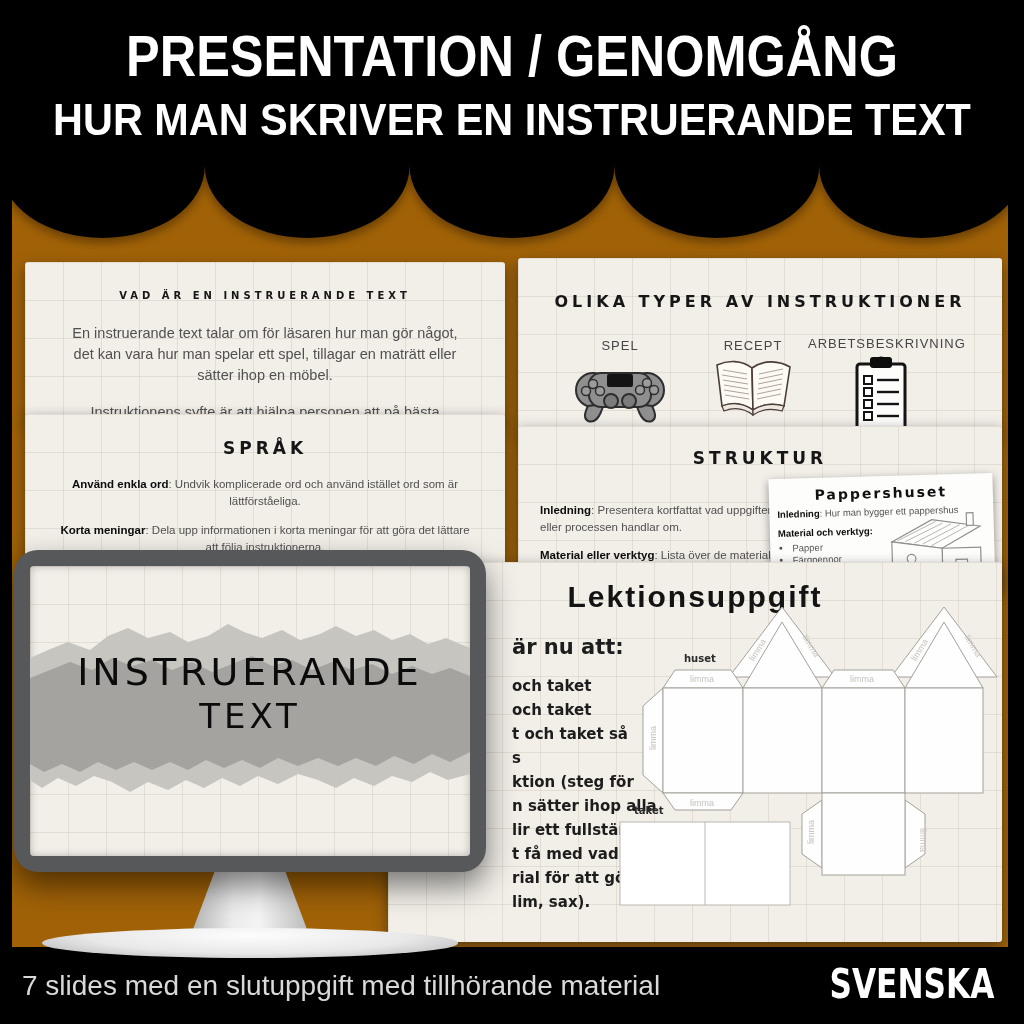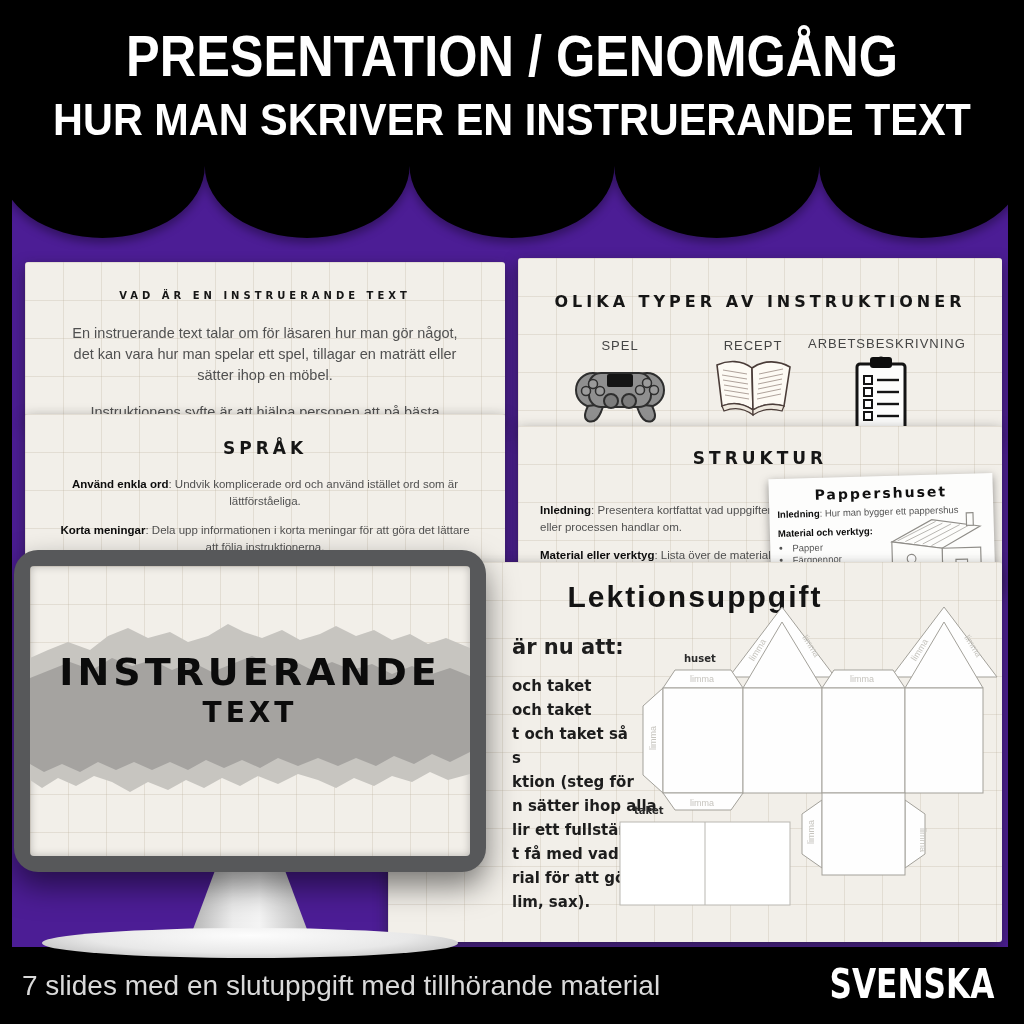--- a/index.html
+++ b/index.html
@@ -1,16 +1,16 @@
 <!DOCTYPE html>
 <html><head>
 <meta charset="utf-8">
 <style>
   html,body{margin:0;padding:0;background:#888;}
-  .canvas{position:relative;width:1024px;height:1024px;margin:0 auto;background:#4c1d95;overflow:hidden;
+  .canvas{position:relative;width:1024px;height:1024px;margin:0 auto;background:#a16207;overflow:hidden;
           font-family:"Liberation Sans",sans-serif;}
   
   .paper{background-color:#f2efe9;
          background-image:linear-gradient(to right, rgba(185,176,155,.28) 1px, transparent 1px),
                           linear-gradient(to bottom, rgba(185,176,155,.28) 1px, transparent 1px);
          background-size:38px 38px;}
   .slide{position:absolute;border-radius:3px;box-shadow:0 5px 14px rgba(25,25,25,.55);}
   .slide-title{font-family:"DejaVu Sans",sans-serif;font-weight:bold;letter-spacing:4px;
                text-align:center;color:#161616;}
   .body-text{font-family:"Liberation Sans",sans-serif;color:#505050;}
@@ -47,21 +47,21 @@
   .bezel{position:absolute;left:14px;top:550px;width:472px;height:322px;background:#57585a;
          border-radius:24px;box-shadow:0 14px 30px rgba(0,0,0,.5);}
   .screen{position:absolute;left:16px;top:16px;width:440px;height:290px;border-radius:4px;overflow:hidden;
           box-shadow:inset 0 0 8px rgba(0,0,0,.25);}
   .neck{position:absolute;left:192px;top:870px;width:116px;height:62px;
         clip-path:polygon(20% 0,80% 0,100% 100%,0 100%);
         background:linear-gradient(90deg,#b5b5b5,#ececec 35%,#f4f4f4 58%,#bcbcbc);}
   .base{position:absolute;left:42px;top:928px;width:416px;height:30px;border-radius:50%;
         background:radial-gradient(ellipse at 50% 25%,#fdfdfd 0%,#e8e8e8 55%,#c2c2c2 85%,#ababab 100%);}
   .screen-word{position:absolute;width:100%;text-align:center;color:#0b0b0b;
-               font-family:"DejaVu Sans",sans-serif;font-weight:bold;letter-spacing:4px;}
+               font-family:"DejaVu Sans",sans-serif;font-weight:normal;letter-spacing:4px;}
   
   .icon-col{position:absolute;text-align:center;}
   .icon-label{font-size:13px;color:#454545;letter-spacing:1px;font-family:"Liberation Sans",sans-serif;}
 </style>
 </head>
 <body>
 
 <div class="canvas">
 
   <svg class="header-svg" width="1024" height="250" viewBox="0 0 1024 250">
@@ -263,21 +263,21 @@
 
   <div class="monitor">
     <div class="neck"></div>
     <div class="bezel">
       <div class="screen paper">
         <svg width="440" height="290" viewBox="0 0 440 290" style="position:absolute;left:0;top:0;">
           <polygon fill="#c7c5c0" points="0,92 18,84 38,76 60,84 78,70 98,62 118,72 140,66 158,76 178,70 198,58 214,66 232,72 252,64 270,74 290,68 306,60 326,70 344,64 362,74 380,68 398,78 416,72 440,82 440,208 418,214 400,206 382,216 362,210 344,220 324,212 306,222 288,214 268,208 248,218 228,210 210,220 192,212 174,222 156,214 138,224 118,216 100,226 82,216 64,210 46,220 28,212 12,222 0,214"></polygon>
           <polygon fill="#a5a3a0" points="0,112 20,104 40,96 62,104 82,92 102,100 122,94 142,104 162,96 182,106 202,98 222,90 242,100 262,94 282,104 302,96 322,104 342,98 362,108 382,100 402,108 420,102 440,110 440,186 420,196 402,188 384,198 364,190 346,200 326,192 308,200 288,192 268,200 248,192 230,202 212,194 194,202 176,194 158,204 140,196 122,204 104,196 86,204 68,196 50,206 32,198 14,206 0,198"></polygon>
         </svg>
         <div class="screen-word" style="top:84px;font-size:38px;">INSTRUERANDE</div>
-        <div class="screen-word" style="top:130px;font-size:28px;">TEXT</div>
+        <div class="screen-word" style="top:130px;font-size:34px;">TEXT</div>
       </div>
     </div>
     <div class="base"></div>
   </div>
 
   <div class="footer">
     <div class="footer-caption">7 slides med en slutuppgift med tillhörande material</div>
     <div class="footer-badge">SVENSKA</div>
   </div>
 

